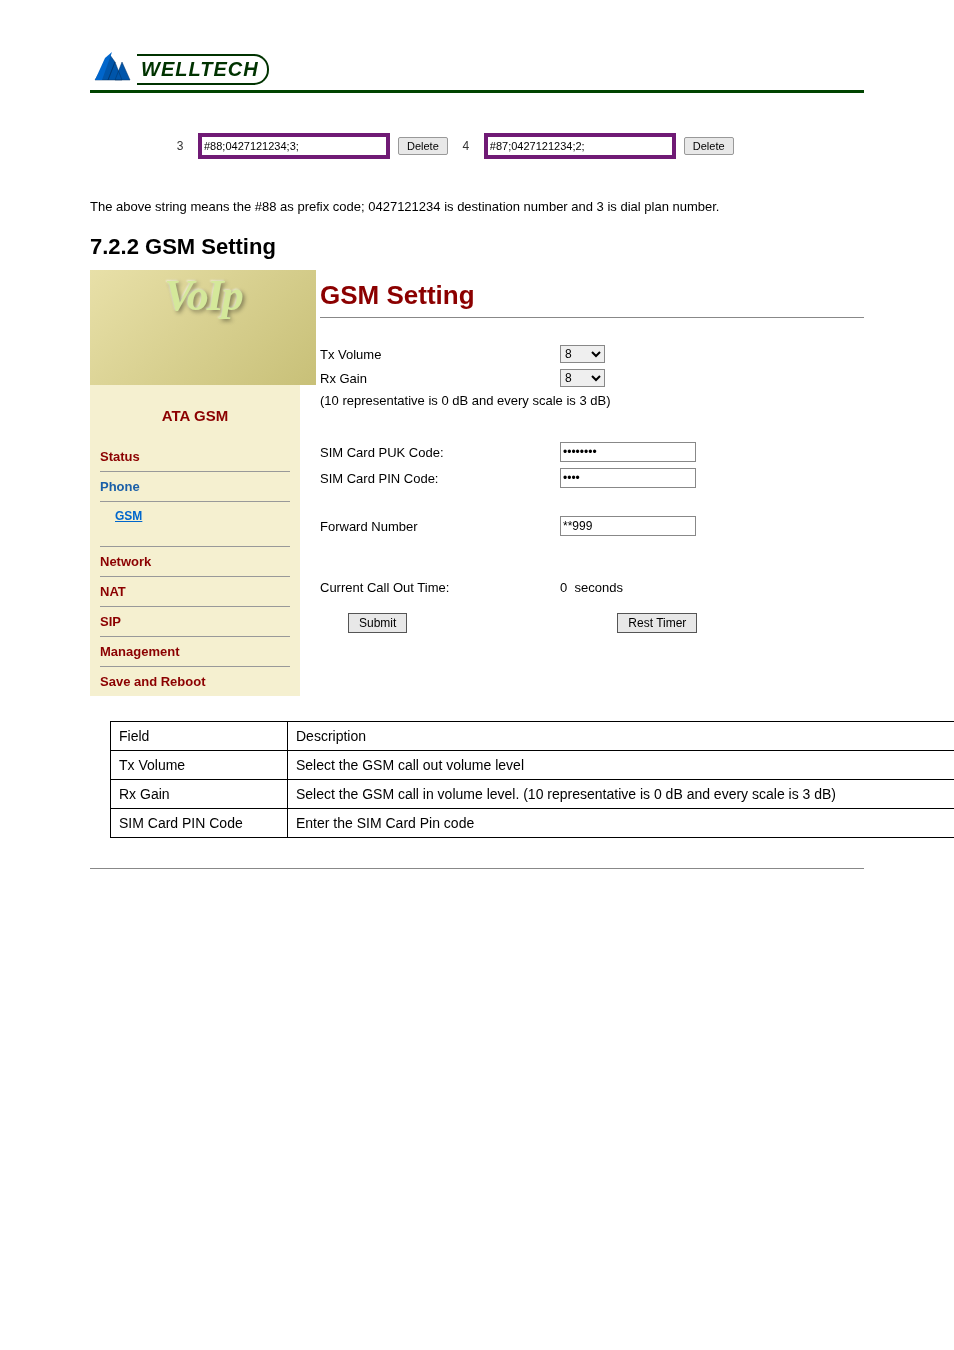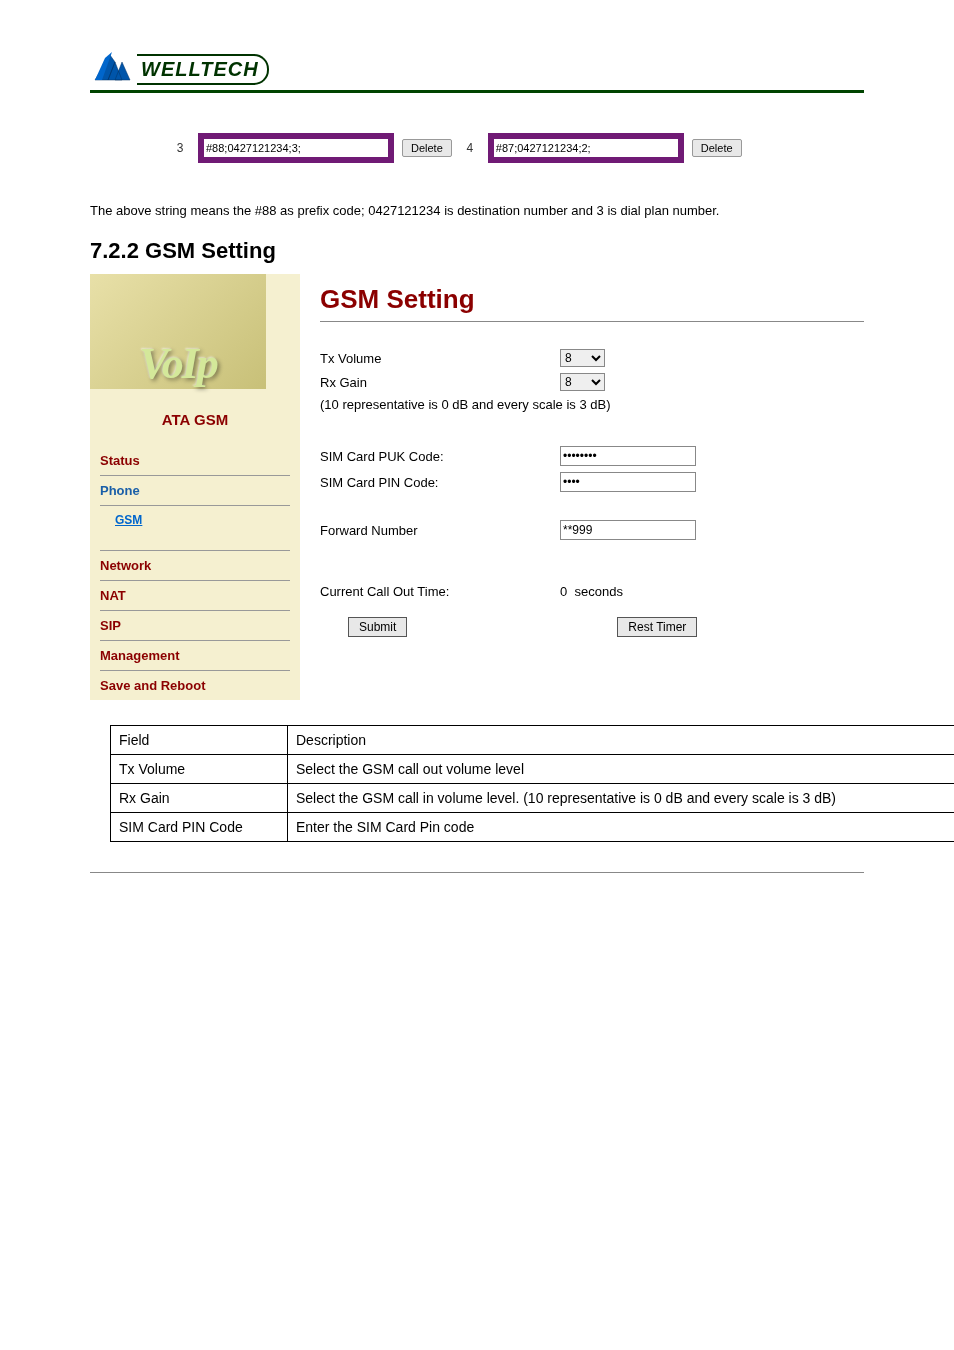--- a/index.html
+++ b/index.html
@@ -55,21 +55,21 @@
   .row-strip .num {
     width: 20px;
     text-align: center;
     color: #333;
   }
   .row-strip input[type="text"] {
     width: 180px;
     height: 18px;
     font-size: 11px;
     padding: 0 2px;
-    border: 6px solid #701a75;
+    border: 4px solid #701a75;
     background: #fff;
   }
   .row-strip button {
     font-size: 11px;
     padding: 2px 8px;
     background: #e8e8e8;
     border: 1px solid #999;
     border-radius: 2px;
     cursor: pointer;
   }
@@ -90,25 +90,25 @@
   .gsm-container {
     display: flex;
     border: none;
   }
   .sidebar {
     width: 210px;
     background: #f5f0d0;
     padding: 0;
   }
   .voip-logo {
-    width: 176px;
+    width: 226px;
     height: 115px;
     background: linear-gradient(135deg, #e8e0a8 0%, #d8d090 50%, #c8c078 100%);
     display: flex;
-    align-items: flex-end;
+    align-items: flex-start;
     justify-content: center;
   }
   .voip-text {
     font-size: 44px;
     font-weight: bold;
     font-style: italic;
     color: #d4e89a;
     text-shadow: 2px 2px 4px rgba(0,0,0,0.4), -1px -1px 2px rgba(255,255,255,0.6);
     font-family: 'Comic Sans MS', cursive;
     letter-spacing: -2px;

